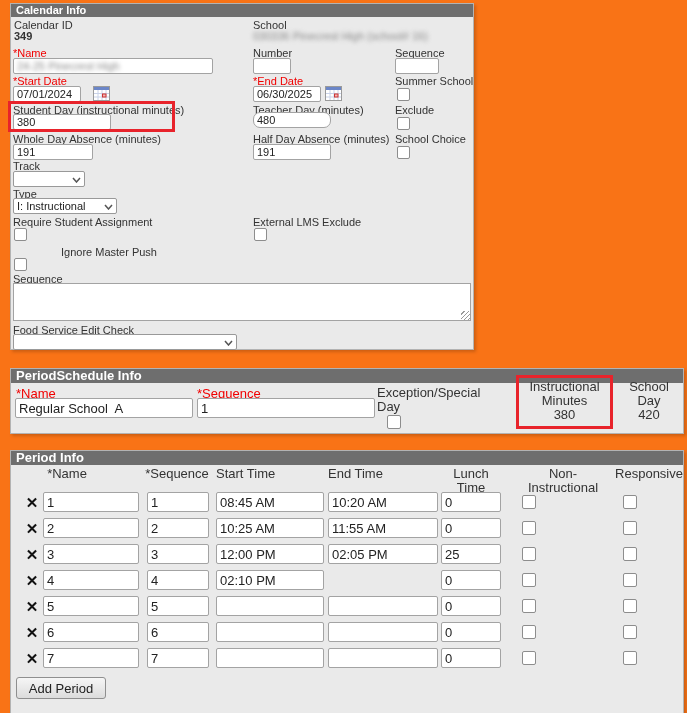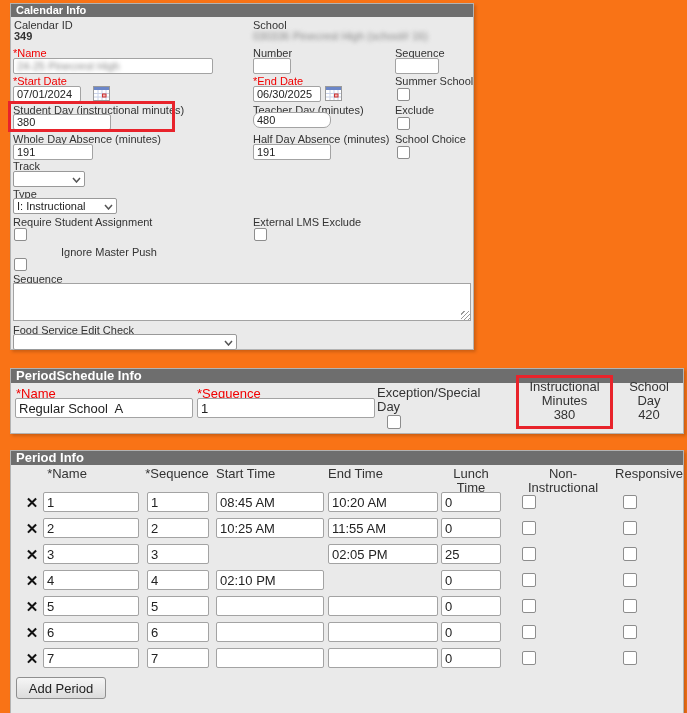--- a/index.html
+++ b/index.html
@@ -208,20 +208,21 @@
     <input class="tin" style="left: 136px; top: 67px; width: 62px;" value="2">
     <input class="tin" style="left: 205px; top: 67px; width: 108px;" value="10:25 AM">
     <input class="tin" style="left: 317px; top: 67px; width: 110px;" value="11:55 AM">
     <input class="tin" style="left: 430px; top: 67px; width: 60px;" value="0">
     <input type="checkbox" class="cb" style="left: 511px; top: 70px;">
     <input type="checkbox" class="cb" style="left: 612px; top: 70px;">
 
     <div class="xbtn" style="left:12px;top:94px;">✕</div>
     <input class="tin" style="left: 32px; top: 93px; width: 96px;" value="3">
     <input class="tin" style="left: 136px; top: 93px; width: 62px;" value="3">
+    <input class="tin" style="left: 205px; top: 93px; width: 108px;" value="12:00 PM">
     <input class="tin" style="left: 317px; top: 93px; width: 110px;" value="02:05 PM">
     <input class="tin" style="left: 430px; top: 93px; width: 60px;" value="25">
     <input type="checkbox" class="cb" style="left: 511px; top: 96px;">
     <input type="checkbox" class="cb" style="left: 612px; top: 96px;">
 
     <div class="xbtn" style="left:12px;top:120px;">✕</div>
     <input class="tin" style="left: 32px; top: 119px; width: 96px;" value="4">
     <input class="tin" style="left: 136px; top: 119px; width: 62px;" value="4">
     <input class="tin" style="left: 205px; top: 119px; width: 108px;" value="02:10 PM">
     <input class="tin" style="left: 430px; top: 119px; width: 60px;" value="0">

